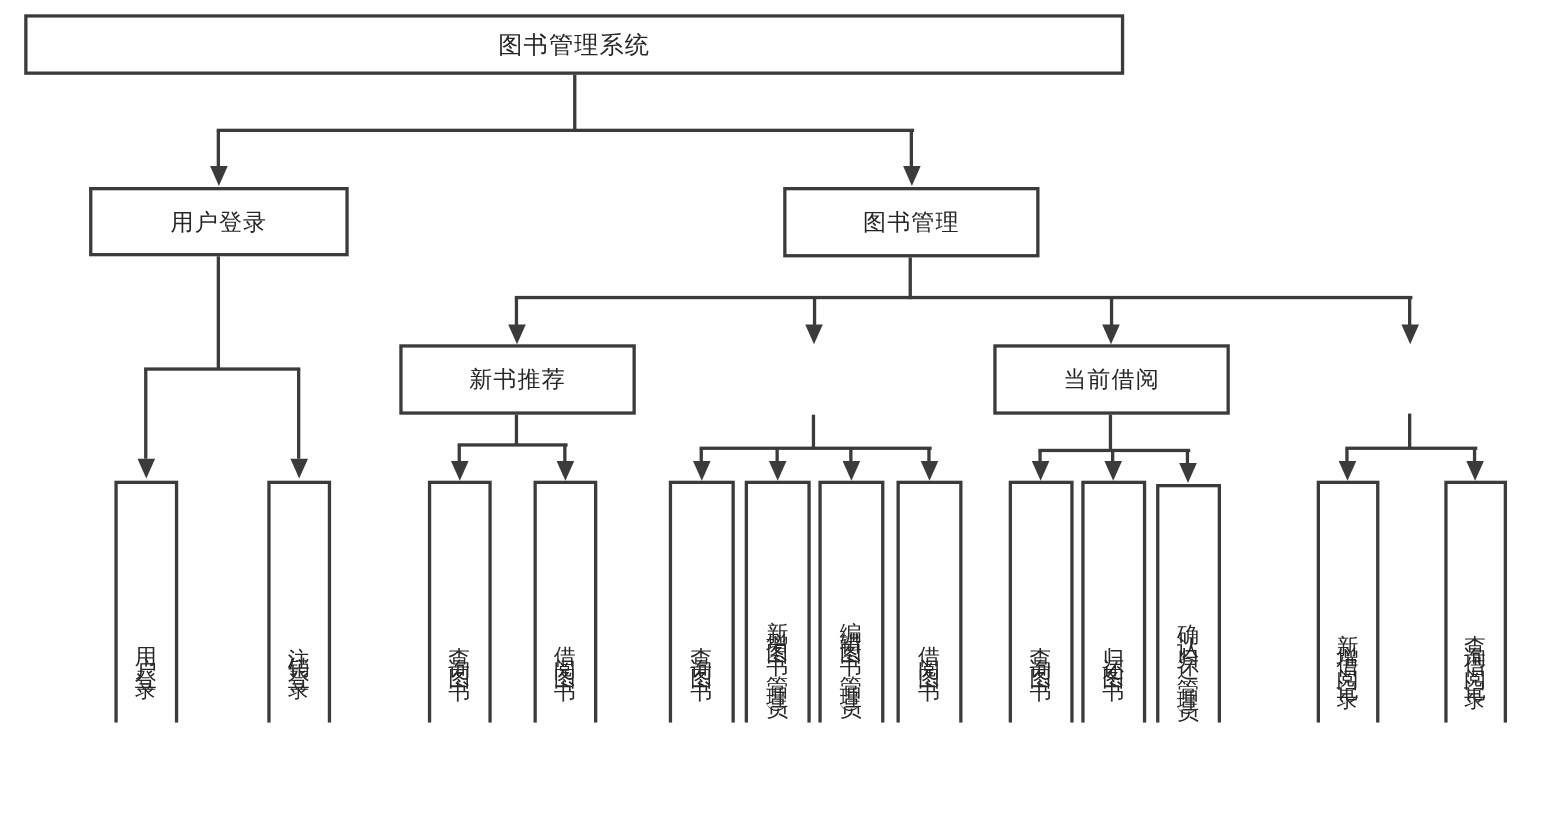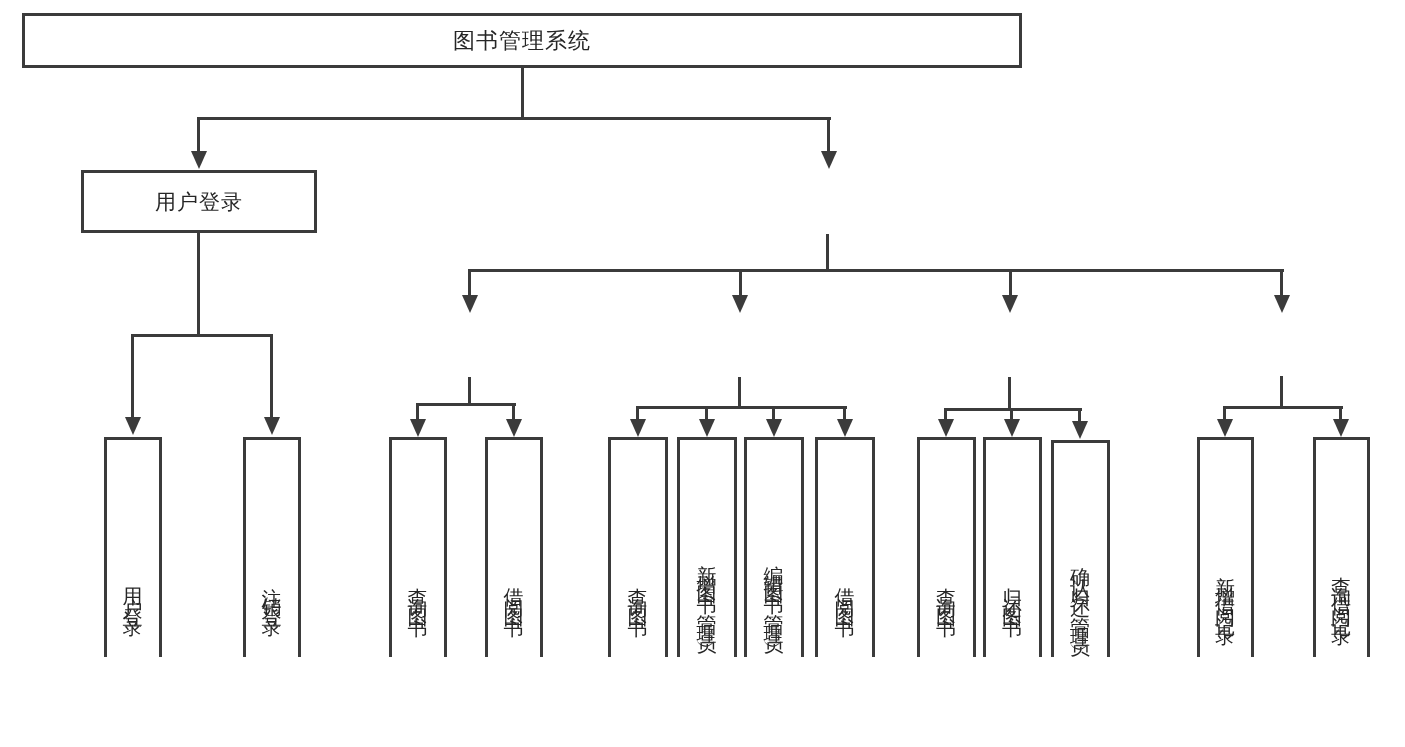--- a/index.html
+++ b/index.html
@@ -50,21 +50,30 @@
 
 <div class="stage">
 
   <div class="hbox root" style="left:22px;top:13px;width:1000px;height:55px">
     <span>图书管理系统</span>
   </div>
 
   <div class="hbox" style="left:81px;top:170px;width:236px;height:63px">
     <span>用户登录</span>
   </div>
+  <div class="hbox" style="left:712px;top:170px;width:233px;height:64px">
+    <span>图书管理</span>
+  </div>
 
+  <div class="hbox" style="left:363px;top:313px;width:215px;height:64px">
+    <span>新书推荐</span>
+  </div>
+  <div class="hbox" style="left:903px;top:313px;width:215px;height:64px">
+    <span>当前借阅</span>
+  </div>
 
   <div class="vbox" style="left:104px;top:437px;width:58px;height:300px">
     <span>用户登录</span>
   </div>
   <div class="vbox" style="left:243px;top:437px;width:58px;height:300px">
     <span>注销登录</span>
   </div>
 
   <div class="vbox" style="left:389px;top:437px;width:58px;height:300px">
     <span>查询图书</span>

